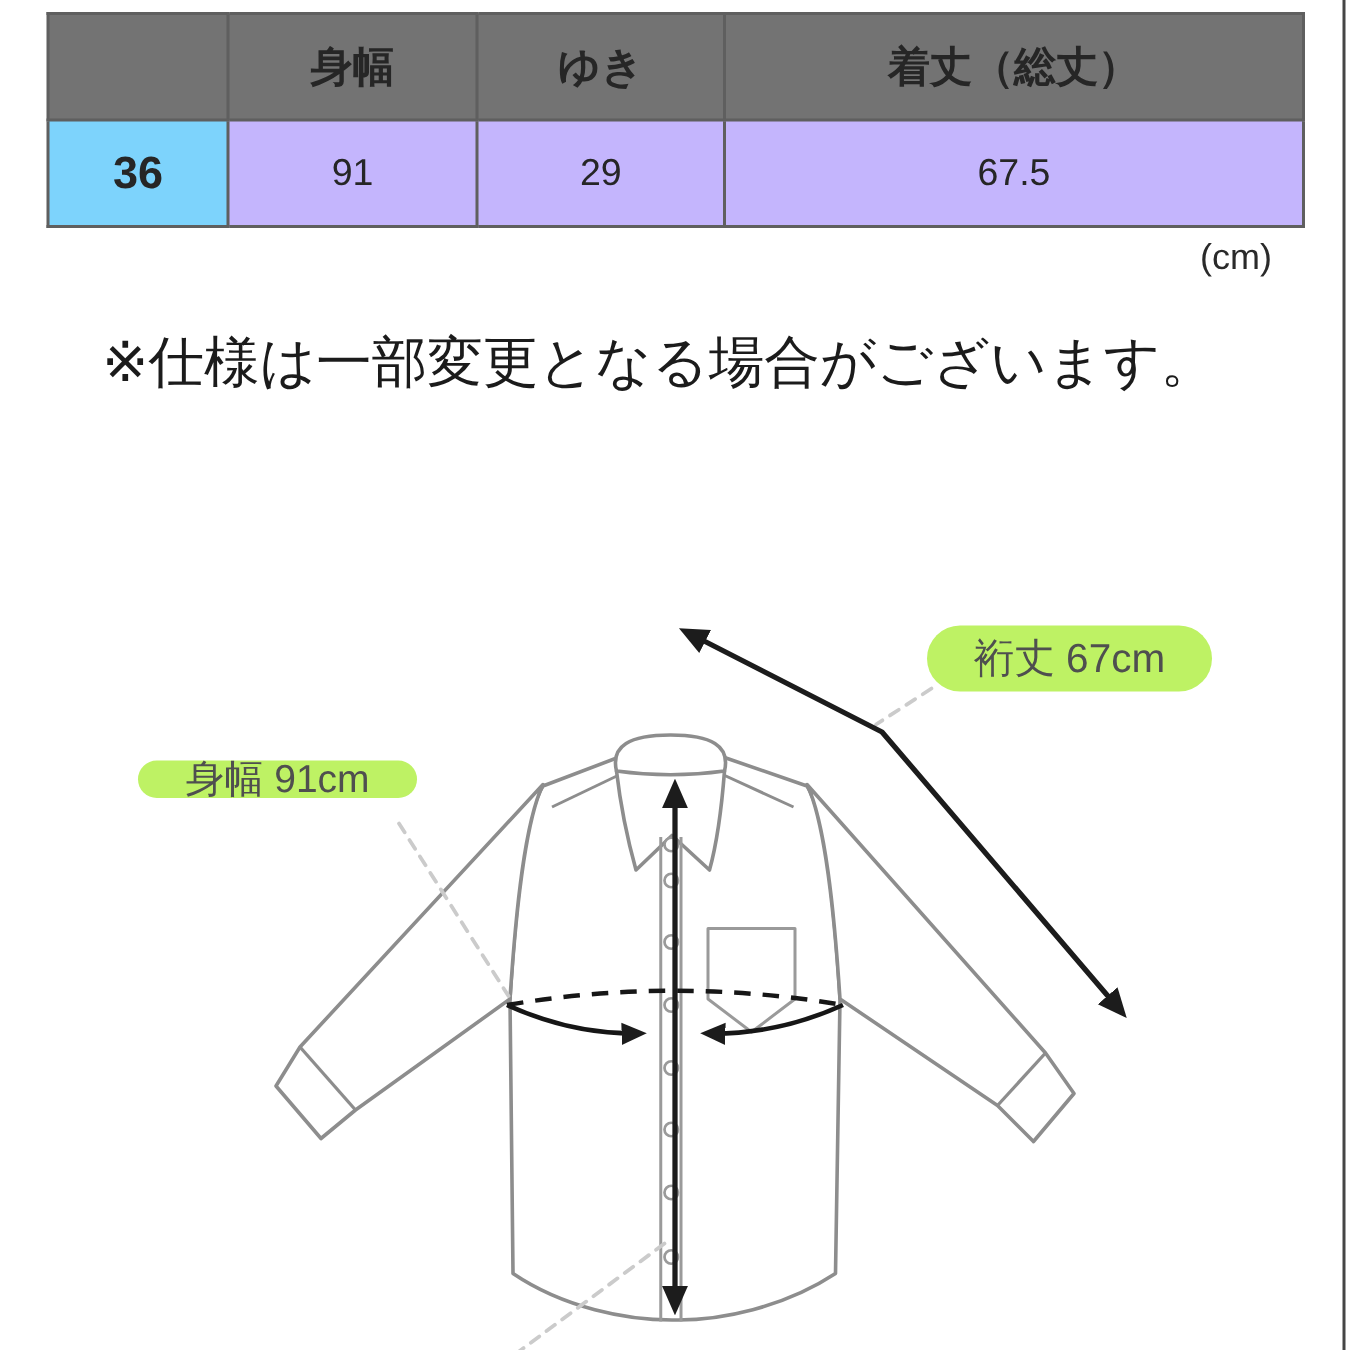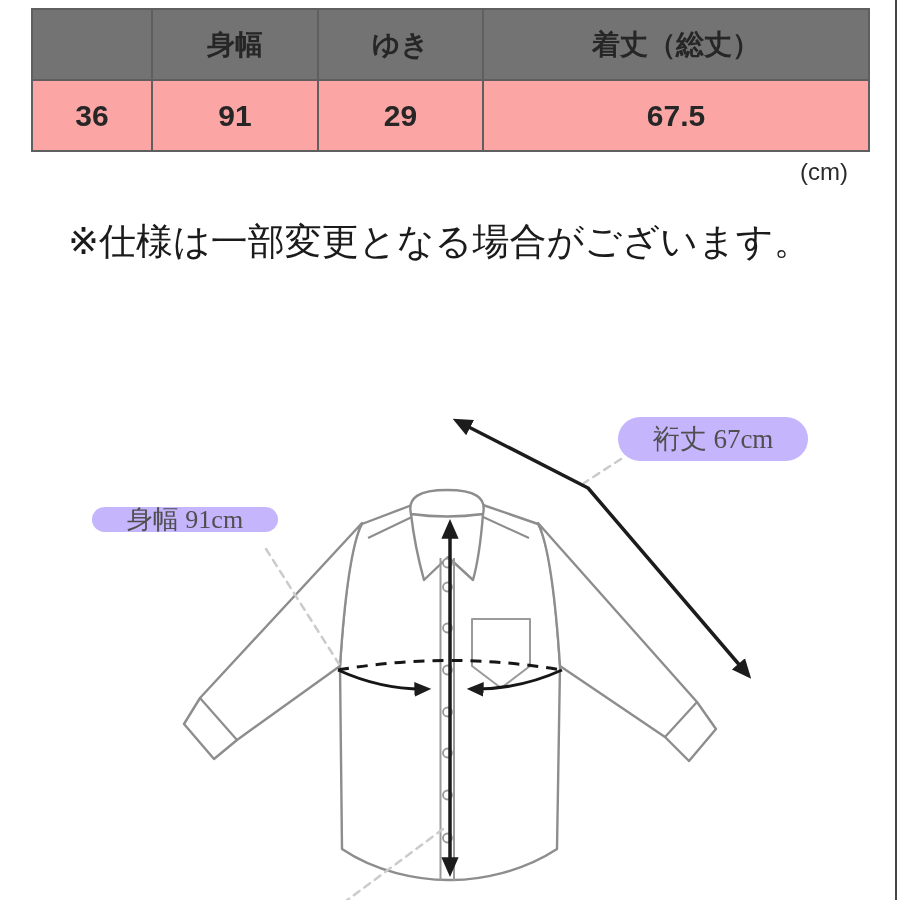--- a/index.html
+++ b/index.html
@@ -29,53 +29,52 @@
     color: #262626;
     padding: 0;
     height: 69px;
   }
   table.size-table td.hdr {
     background: #737373;
     font-weight: bold;
     font-size: 28px;
   }
   table.size-table td.size-cell {
-    background: #fca5a5;
+    background: #7dd3fc;
     font-weight: bold;
     font-size: 30px;
   }
   table.size-table td.val {
-    background: #fca5a5;
-    font-size: 30px;
-    font-weight: bold;
+    background: #c4b5fd;
+    font-size: 25px;
+    font-weight: normal;
   }
 
   .unit-note {
     position: absolute; left: 700px; top: 158px; width: 148px;
     text-align: right;
     font-size: 24px; color: #2a2a2a;
   }
   .disclaimer {
     position: absolute; left: 28px; top: 217px;
     font-size: 37px; color: #1b1b1b;
     white-space: nowrap;
     margin-left: 40px;
   }
 
   
   svg.diagram { position: absolute; left: 0; top: 0; z-index: 1; }
 
   .pill {
     position: absolute; z-index: 2;
-    background: #c4b5fd;
+    background: #bef264;
     color: #4f4f4f;
     display: flex; align-items: center; justify-content: center;
     box-sizing: border-box;
     white-space: nowrap;
-    font-family: Liberation Serif, serif;
   }
   .pill.body-width {
     left: 92px; top: 507px; width: 186px; height: 25px;
     border-radius: 21px; font-size: 26px;
   }
   .pill.sleeve-length {
     left: 618px; top: 417px; width: 190px; height: 44px;
     border-radius: 22px; font-size: 27px;
   }
 

